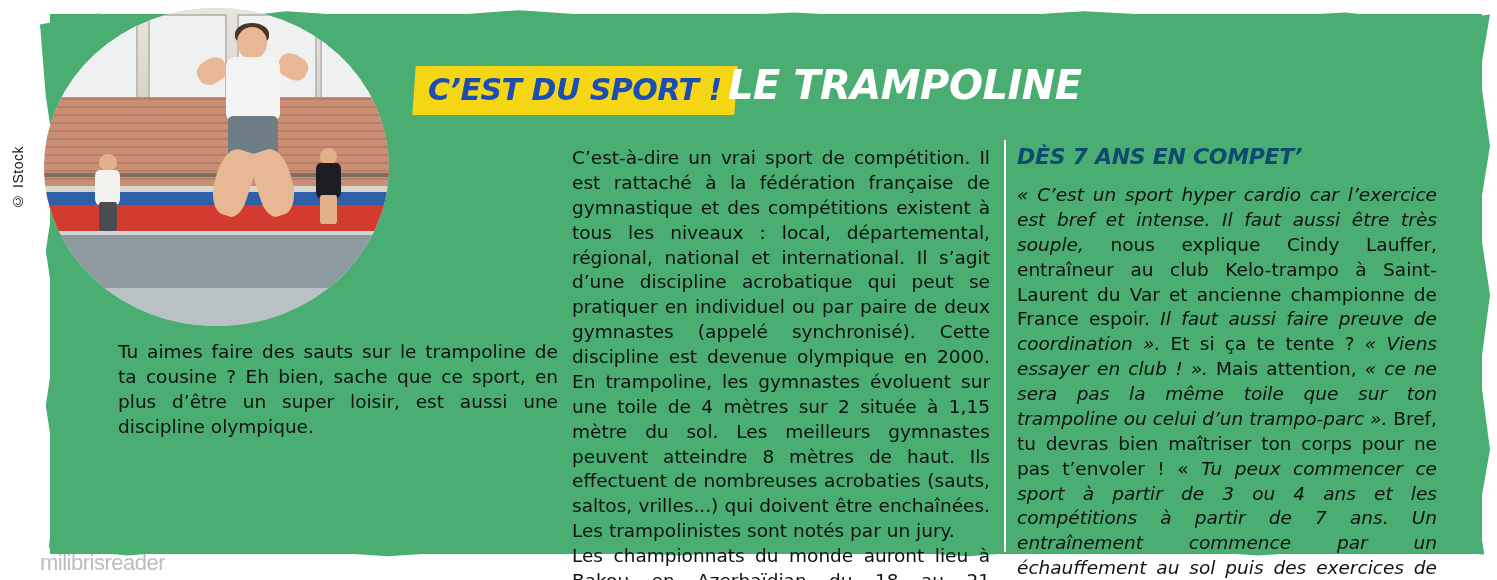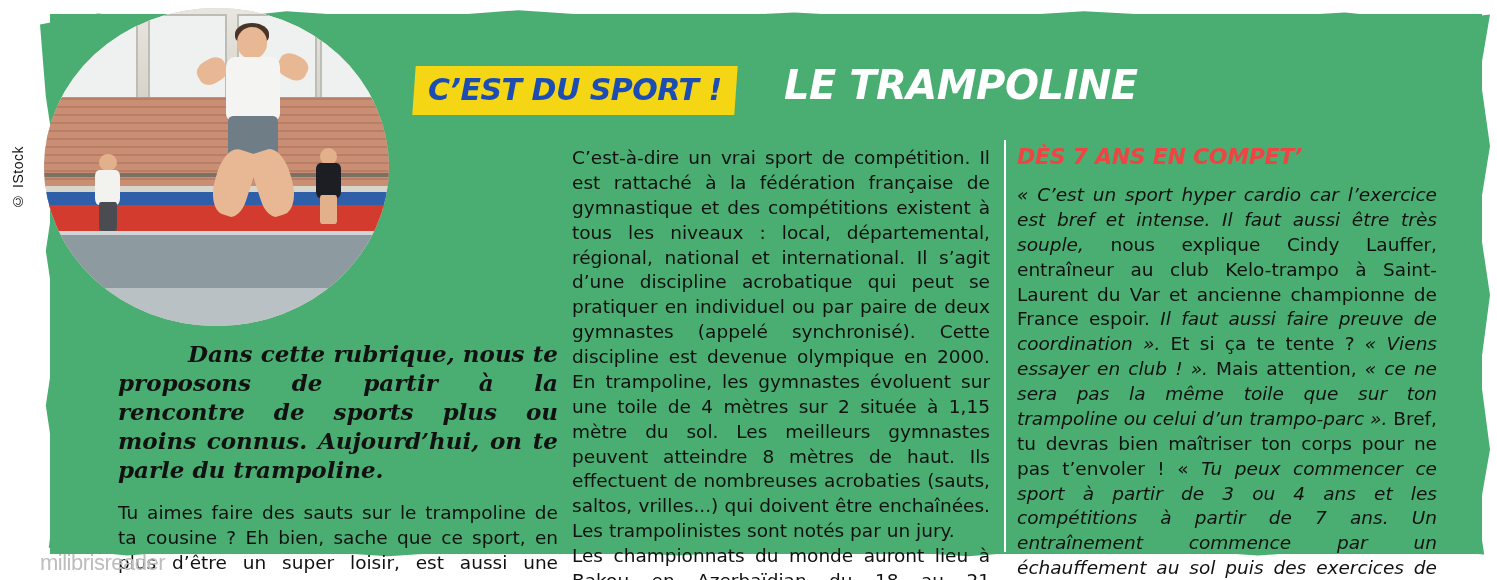--- a/index.html
+++ b/index.html
@@ -183,21 +183,21 @@
     font-weight: bold;
     font-style: italic;
     font-size: 30px;
     color: #1b4db3;
     letter-spacing: -0.5px;
     transform: skewX(4deg);
     white-space: nowrap;
   }
   .main-title {
     position: absolute;
-    left: 784px;
+    left: 728px;
     top: 62px;
     font-family: "DejaVu Sans", sans-serif;
     font-weight: bold;
     font-style: italic;
     font-size: 40px;
     color: #ffffff;
     letter-spacing: -0.5px;
     white-space: nowrap;
   }
 
@@ -260,21 +260,21 @@
     position: absolute;
     left: 1017px;
     top: 144px;
     width: 420px;
   }
   .col3 h2 {
     font-family: "DejaVu Sans", sans-serif;
     font-weight: bold;
     font-style: italic;
     font-size: 22px;
-    color: #ef4444;
+    color: #0c4a6e;
     margin: 0 0 14px 0;
     letter-spacing: -0.3px;
   }
   .col3 p {
     font-family: "DejaVu Sans", sans-serif;
     font-size: 18.5px;
     line-height: 1.345;
     color: #111111;
     text-align: justify;
     margin: 0;
@@ -337,21 +337,20 @@
   </div>
 
   <div class="credit">© IStock</div>
 
   <div class="rubric-badge">
     <span>C’EST DU SPORT !</span>
   </div>
   <div class="main-title">LE TRAMPOLINE</div>
 
   <div class="col1">
-    <p class="intro-lead">Dans cette rubrique, nous te proposons de partir à la rencontre de sports plus ou moins connus. Aujourd’hui, on te parle du trampoline.</p>
     <p class="intro-body">Tu aimes faire des sauts sur le trampoline de ta cousine ? Eh bien, sache que ce sport, en plus d’être un super loisir, est aussi une discipline olympique.</p>
   </div>
 
   <div class="col2">
     <p>C’est-à-dire un vrai sport de compétition. Il est rattaché à la fédération française de gymnastique et des compétitions existent à tous les niveaux : local, départemental, régional, national et international. Il s’agit d’une discipline acrobatique qui peut se pratiquer en individuel ou par paire de deux gymnastes (appelé synchronisé). Cette discipline est devenue olympique en 2000. En trampoline, les gymnastes évoluent sur une toile de 4 mètres sur 2 située à 1,15 mètre du sol. Les meilleurs gymnastes peuvent atteindre 8 mètres de haut. Ils effectuent de nombreuses acrobaties (sauts, saltos, vrilles...) qui doivent être enchaînées. Les trampolinistes sont notés par un jury.</p>
     <p>Les championnats du monde auront lieu à Bakou en Azerbaïdjan du 18 au 21 novembre. Les Françaises et Français sont en stage en ce moment à Antibes, qui est un grand centre d’entraînement.</p>
   </div>
 
   <div class="vrule"></div>
 

